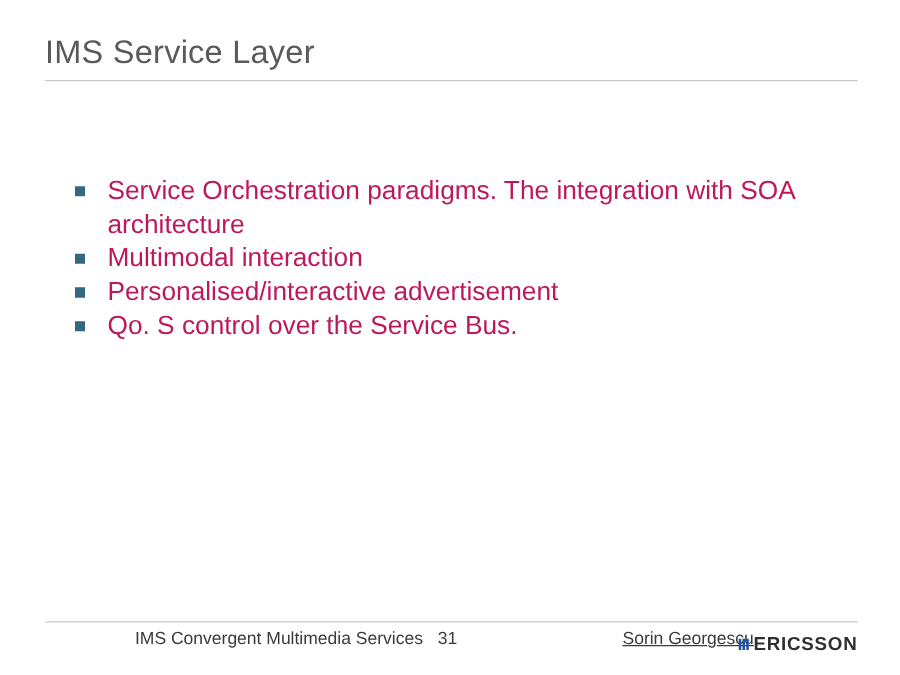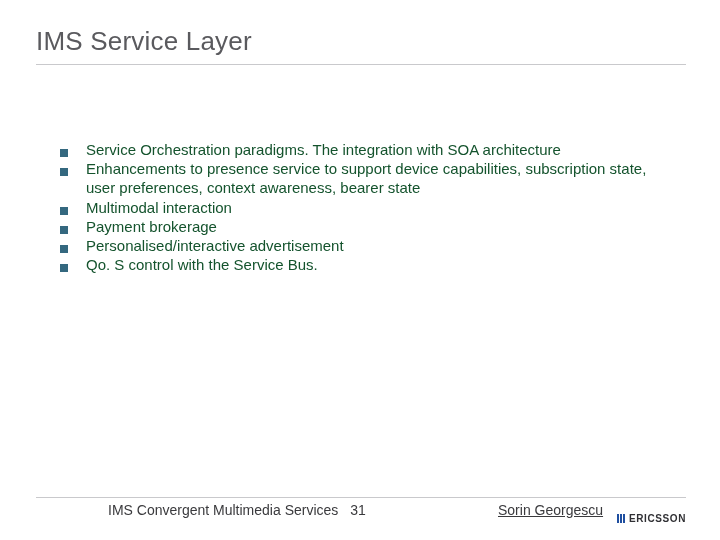--- a/index.html
+++ b/index.html
@@ -42,23 +42,23 @@
     right: 60px;
   }
   ul.bullets {
     list-style: none;
     margin: 0;
     padding: 0;
   }
   ul.bullets > li {
     position: relative;
     padding-left: 26px;
-    font-size: 15px;
+    font-size: 21px;
     line-height: 1.28;
-    color: #14532d;
+    color: #be185d;
     margin-bottom: 0px;
   }
   ul.bullets > li .sq {
     position: absolute;
     left: 0;
     top: 9px;
     width: 8px;
     height: 8px;
     background: #34687f;
   }
@@ -110,21 +110,21 @@
     gap: 1px;
     margin-right: 2px;
   }
   .logo .bars span {
     width: 2px;
     height: 9px;
     background: #1f4fa0;
     display: inline-block;
   }
   .logo .word {
-    font-size: 10px;
+    font-size: 15px;
     letter-spacing: 0.6px;
     font-weight: 700;
     color: #303034;
   }
 </style>
 </head>
 <body>
 
 <div class="slide">
 
@@ -132,37 +132,32 @@
   <div class="title-rule"></div>
 
   <div class="content">
     <ul class="bullets">
       <li>
         <span class="sq"></span>
         <span>Service Orchestration paradigms. The integration with SOA architecture</span>
       </li>
       <li>
         <span class="sq"></span>
-        <span>Enhancements to presence service to support device capabilities, subscription state, user preferences, context awareness, bearer state</span>
-      </li>
-      <li>
-        <span class="sq"></span>
         <span>Multimodal interaction</span>
       </li>
       <li>
         <span class="sq"></span>
-        <span>Payment brokerage</span>
       </li>
       <li>
         <span class="sq"></span>
         <span>Personalised/interactive advertisement</span>
       </li>
       <li>
         <span class="sq"></span>
-        <span>Qo. S control with the Service Bus.</span>
+        <span>Qo. S control over the Service Bus.</span>
       </li>
     </ul>
   </div>
 
   <div class="footer-rule"></div>
 
   <div class="footer">
     <div class="doc">IMS Convergent Multimedia Services</div>
     <div class="page">31</div>
     <div class="author">Sorin Georgescu</div>

